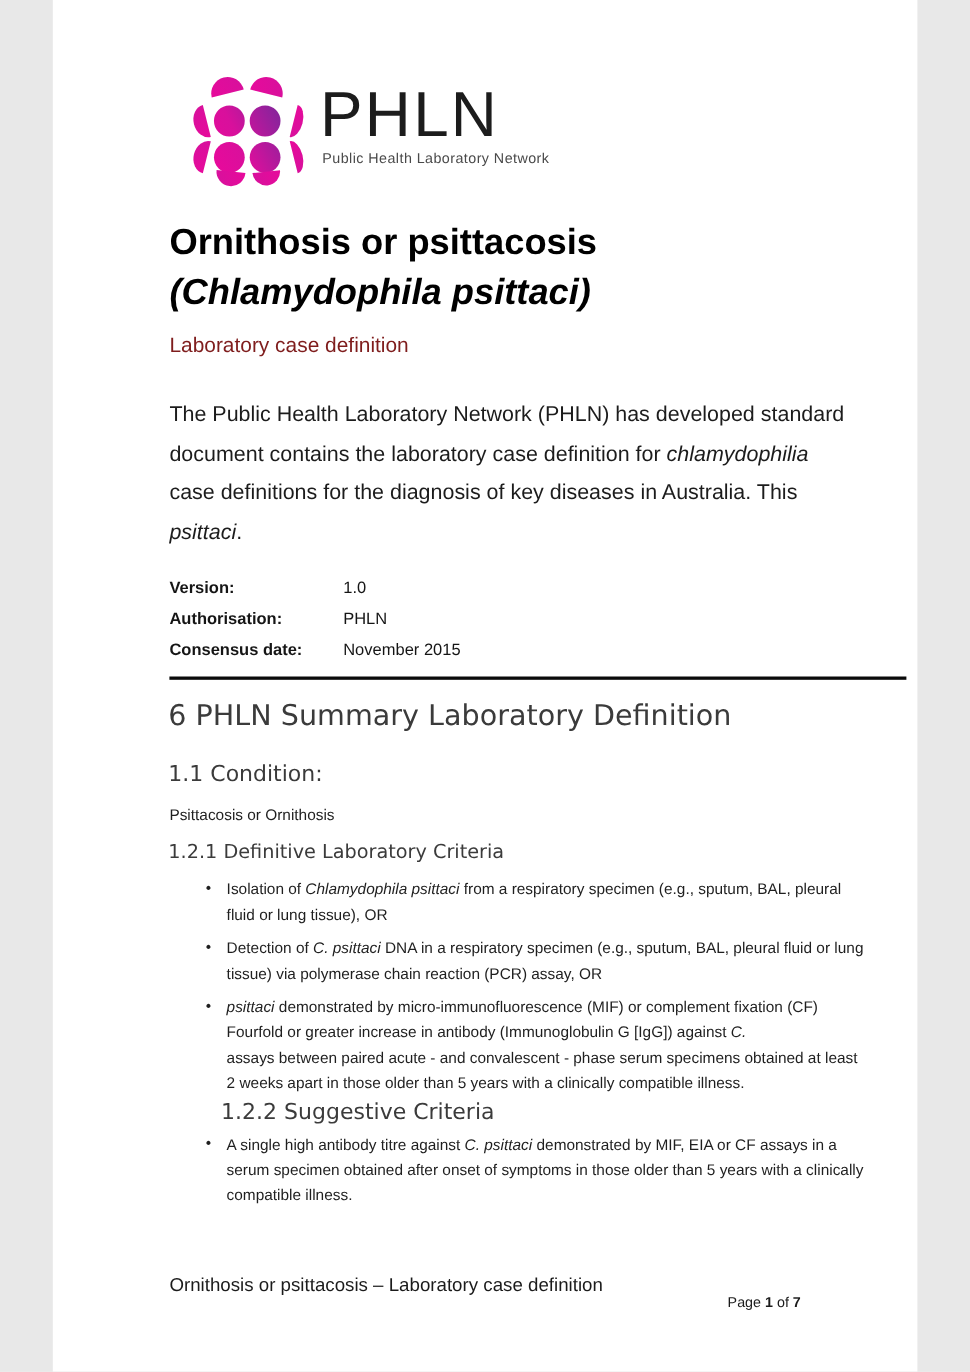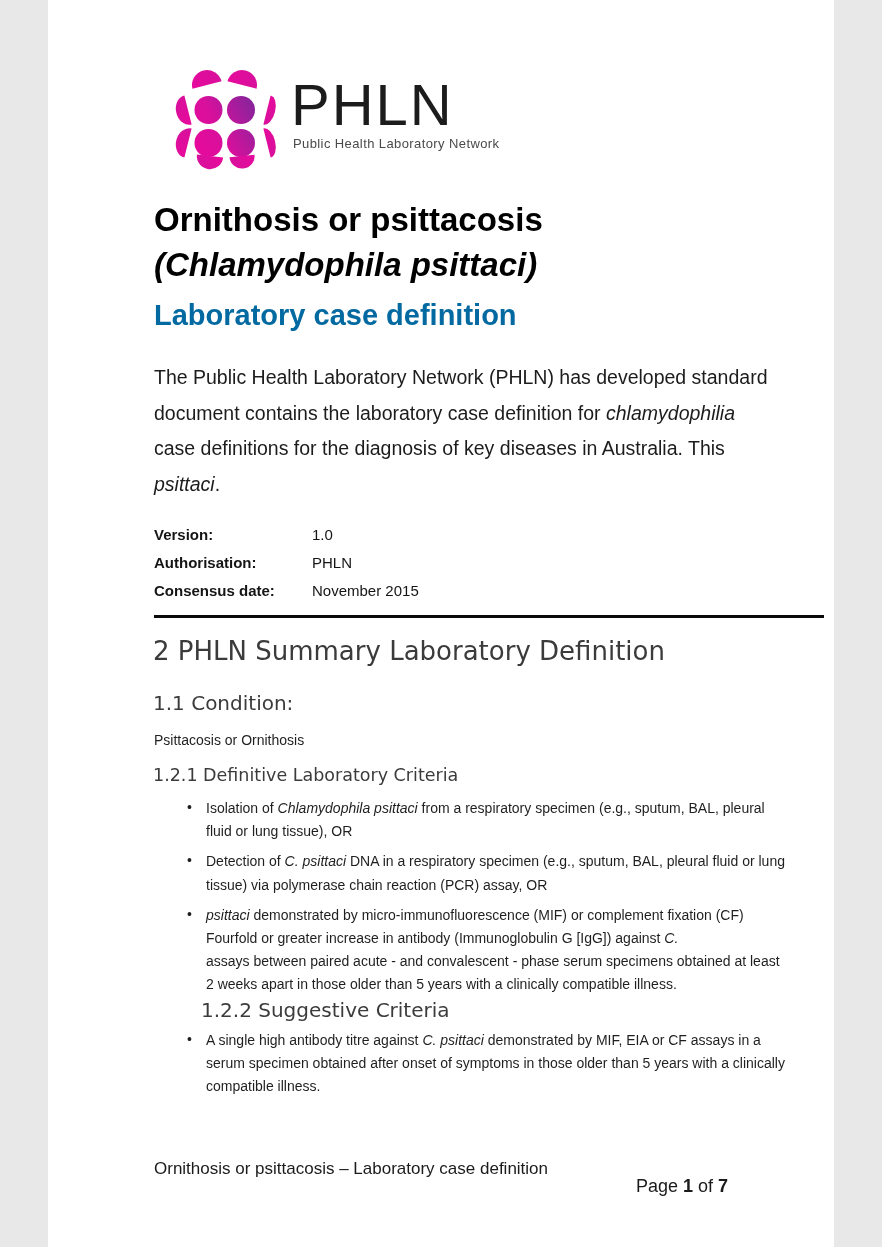--- a/index.html
+++ b/index.html
@@ -17,21 +17,21 @@
     font-weight:400; color:#1c1c1c; letter-spacing:2px;
   }
   .logo .tagline {
     position:absolute; left:125px; top:74px; font-size:13px; line-height:16px;
     color:#4a4a4a; letter-spacing:0.4px; white-space:nowrap;
   }
   
   .doc-title { position:absolute; top:197px; left:106px; }
   .doc-title .t-line { font-size:33px; line-height:45px; font-weight:bold; color:#000; }
   .doc-title .species { font-style:italic; }
-  .doc-title .subtitle { font-size:29px; line-height:36px; font-weight:700; color:#0369a1; margin-top:10px; }
+  .doc-title .subtitle { font-size:19px; line-height:36px; font-weight:400; color:#7f1d1d; margin-top:10px; }
   
   .intro { position:absolute; top:360px; left:106px; font-size:19.5px; line-height:35.6px; color:#1c1c1c; }
   .intro .line { white-space:nowrap; }
   .it { font-style:italic; }
   
   .meta { position:absolute; top:521px; left:106px; font-size:15px; line-height:28px; color:#151515; }
   .meta-label { display:inline-block; width:158px; font-weight:bold; }
   
   .rule { position:absolute; top:615px; left:106px; width:670px; height:2.5px; background:#0a0a0a; }
   
@@ -43,21 +43,21 @@
   .cond { position:absolute; top:730px; left:106px; font-size:14px; line-height:20px; color:#1f1f1f; }
   
   .blist { position:absolute; left:106px; list-style:none; font-size:14px; line-height:23.2px; color:#1f1f1f; }
   .ul1 { top:797px; }
   .ul2 { top:1029px; }
   .blist li { position:relative; padding-left:52px; margin-bottom:7px; }
   .blist li::before { content:"\2022"; position:absolute; left:33px; top:-1px; font-size:14px; color:#1f1f1f; }
   .blist .line { white-space:nowrap; }
   
   .footer-left { position:absolute; top:1159px; left:106px; font-size:17px; color:#1b1b1b; }
-  .footer-right { position:absolute; top:1176px; right:106px; font-size:18px; color:#1b1b1b; }
+  .footer-right { position:absolute; top:1176px; right:106px; font-size:13px; color:#1b1b1b; }
   .footer-right b { font-weight:bold; }
 </style>
 </head>
 <body>
 
 <div class="page">
 
   <div class="logo">
     <svg width="112" height="106" viewBox="0 0 112 106">
       <defs>
@@ -106,21 +106,21 @@
   </div>
 
   <div class="meta">
     <div class="meta-row"><span class="meta-label">Version:</span><span class="meta-value">1.0</span></div>
     <div class="meta-row"><span class="meta-label">Authorisation:</span><span class="meta-value">PHLN</span></div>
     <div class="meta-row"><span class="meta-label">Consensus date:</span><span class="meta-value">November 2015</span></div>
   </div>
 
   <div class="rule"></div>
 
-  <div class="sec h1">2 PHLN Summary Laboratory Definition</div>
+  <div class="sec h1">6 PHLN Summary Laboratory Definition</div>
   <div class="sec h2">1.1 Condition:</div>
   <div class="cond">Psittacosis or Ornithosis</div>
   <div class="sec h3a">1.2.1 Definitive Laboratory Criteria</div>
 
   <ul class="blist ul1">
     <li>
       <div class="line"><span>Isolation of </span><span class="it">Chlamydophila psittaci</span><span> from a respiratory specimen (e.g., sputum, BAL, pleural</span></div>
       <div class="line">fluid or lung tissue), OR</div>
     </li>
     <li>

